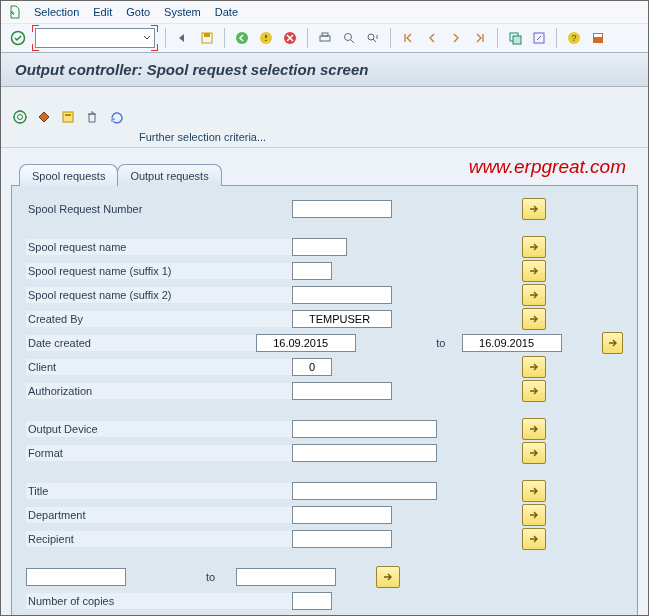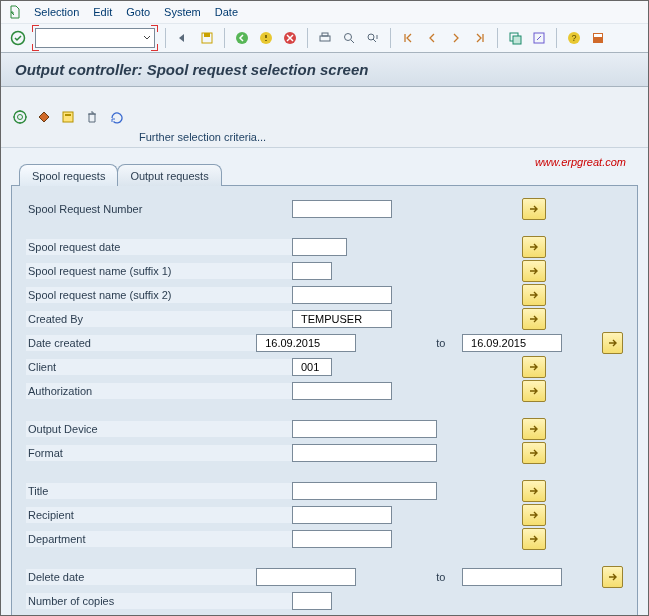--- a/index.html
+++ b/index.html
@@ -116,21 +116,21 @@
     flex: 1;
     padding: 8px 10px 0 10px;
     background: #ecf2f8;
     position: relative;
     overflow: hidden;
   }
   .watermark {
     position: absolute;
     top: 8px; right: 22px;
     color: #cc0000;
-    font-size: 11px;
+    font-size: 19px;
     font-style: italic;
   }
   
   .tabstrip {
     display: flex;
     align-items: flex-end;
     gap: 0;
     margin-top: 8px;
     margin-left: 8px;
   }
@@ -172,21 +172,21 @@
     padding: 2px 4px 2px 2px;
   }
   .form-row.boxed .label {
     background: #e9f0f7;
   }
   .form-row input[type="text"] {
     height: 18px;
     border: 1px solid #7a8a99;
     background: #fff;
     font-size: 11px;
-    padding: 0 8px;
+    padding: 0 16px;
     box-sizing: border-box;
   }
   .in-med  { width: 100px; }
   .in-small{ width: 55px; }
   .in-tiny { width: 40px; }
   .in-long { width: 145px; }
   .to-lbl {
     width: 30px;
     margin-left: 80px;
     color: #2b3d50;
@@ -399,21 +399,21 @@
         <span class="multi-btn">
             <svg width="12" height="10">
               <path d="M2 5h6M6 2l3 3-3 3" fill="none" stroke="#7a5c00" stroke-width="1.4"></path>
             </svg>
           </span>
       </div>
 
       <div class="group-gap"></div>
 
       <div class="form-row boxed">
-        <span class="label">Spool request date</span>
+        <span class="label">Spool request name</span>
         <input type="text" class="in-small" value="" style="">
         <span style="width:145px"></span>
         <span class="multi-btn">
             <svg width="12" height="10">
               <path d="M2 5h6M6 2l3 3-3 3" fill="none" stroke="#7a5c00" stroke-width="1.4"></path>
             </svg>
           </span>
       </div>
       <div class="form-row boxed">
         <span class="label">Spool request name (suffix 1)</span>
@@ -506,44 +506,43 @@
         <span class="label">Title</span>
         <input type="text" class="in-long" value="" style="">
         <span style="width:55px"></span>
         <span class="multi-btn">
             <svg width="12" height="10">
               <path d="M2 5h6M6 2l3 3-3 3" fill="none" stroke="#7a5c00" stroke-width="1.4"></path>
             </svg>
           </span>
       </div>
       <div class="form-row boxed">
+        <span class="label">Department</span>
+        <input type="text" class="in-med" value="" style="">
+        <span style="width:100px"></span>
+        <span class="multi-btn">
+            <svg width="12" height="10">
+              <path d="M2 5h6M6 2l3 3-3 3" fill="none" stroke="#7a5c00" stroke-width="1.4"></path>
+            </svg>
+          </span>
+      </div>
+      <div class="form-row boxed">
         <span class="label">Recipient</span>
         <input type="text" class="in-med" value="" style="">
         <span style="width:100px"></span>
         <span class="multi-btn">
             <svg width="12" height="10">
               <path d="M2 5h6M6 2l3 3-3 3" fill="none" stroke="#7a5c00" stroke-width="1.4"></path>
             </svg>
           </span>
       </div>
-      <div class="form-row boxed">
-        <span class="label">Department</span>
-        <input type="text" class="in-med" value="" style="">
-        <span style="width:100px"></span>
-        <span class="multi-btn">
-            <svg width="12" height="10">
-              <path d="M2 5h6M6 2l3 3-3 3" fill="none" stroke="#7a5c00" stroke-width="1.4"></path>
-            </svg>
-          </span>
-      </div>
 
       <div class="group-gap"></div>
 
       <div class="form-row boxed">
-        <span class="label">Delete date</span>
         <input type="text" class="in-med" value="" style="">
         <span class="to-lbl">to</span>
         <input type="text" class="in-med" value="" style="">
         <span class="multi-btn" style="margin-left:40px">
             <svg width="12" height="10">
               <path d="M2 5h6M6 2l3 3-3 3" fill="none" stroke="#7a5c00" stroke-width="1.4"></path>
             </svg>
           </span>
       </div>
       <div class="form-row boxed">

